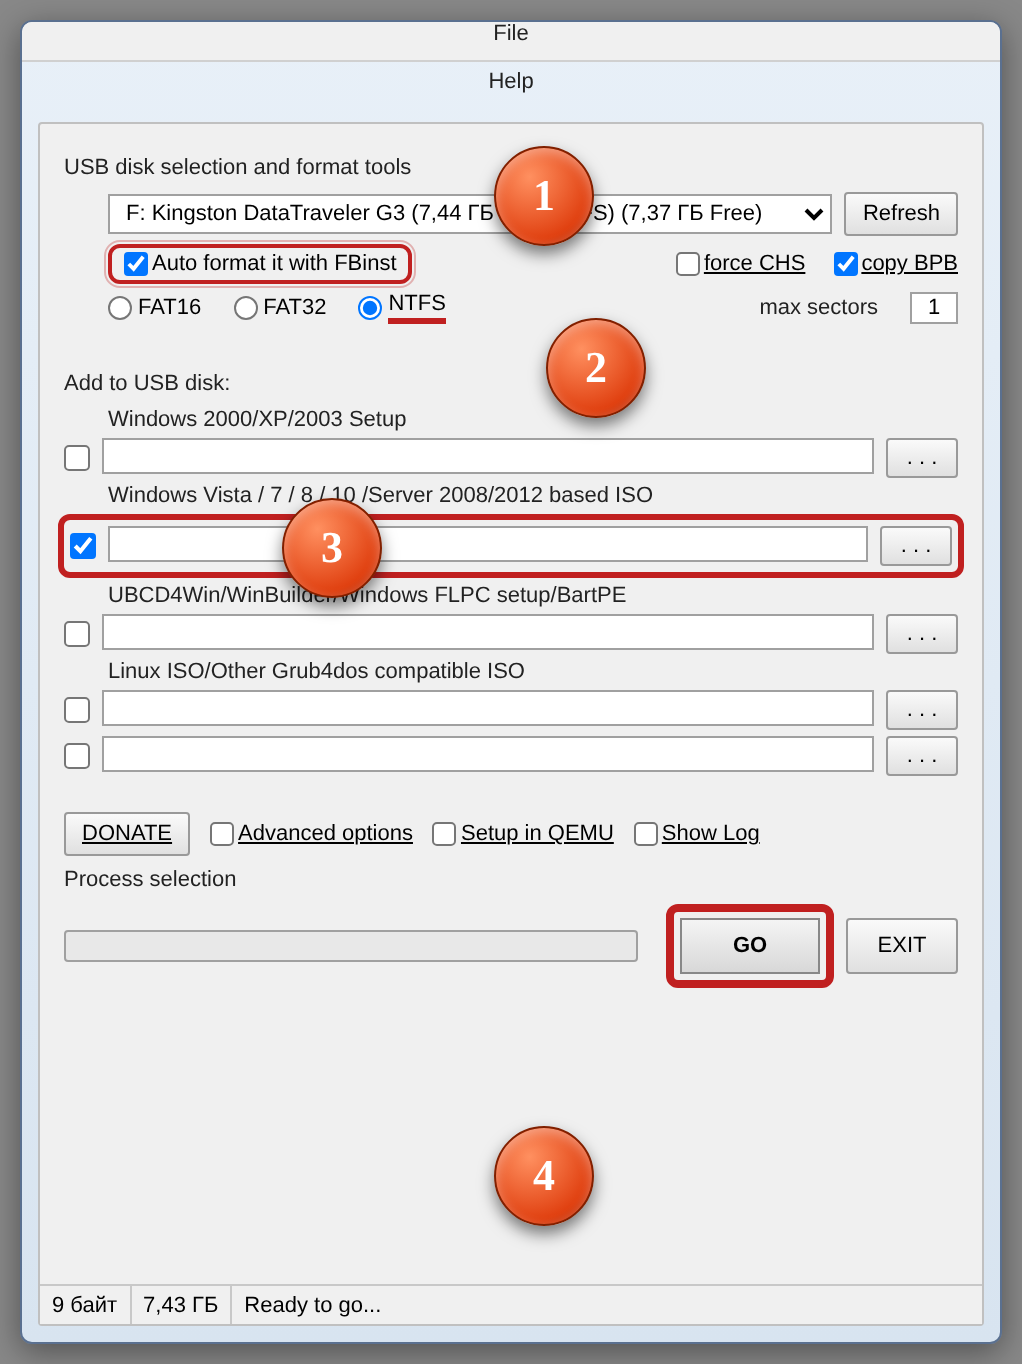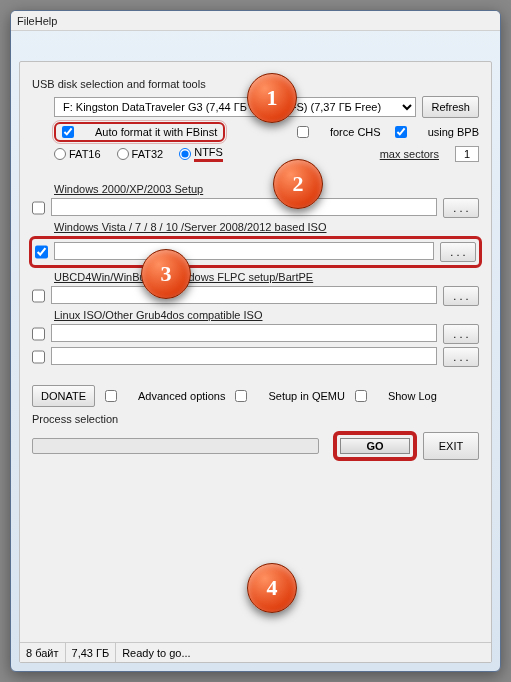--- a/index.html
+++ b/index.html
@@ -5,48 +5,48 @@
 * { box-sizing: border-box; margin: 0; padding: 0; font-family: "Segoe UI", Tahoma, sans-serif; font-size: 11px; }
 body { background: #888; display: flex; justify-content: center; padding: 10px; position: relative; }
 .window { width: 491px; height: 662px; background: linear-gradient(#e8f0f8, #d8e4f0); border: 1px solid #5a7090; border-radius: 6px; box-shadow: 0 4px 16px rgba(0,0,0,0.4); position: relative; overflow: hidden; }
 .titlebar { height: 28px; display: flex; align-items: center; padding: 0 6px; background: linear-gradient(#f0f4fa, #dce6f2); }
 .titlebar .icon { width: 16px; height: 16px; background: #666; border-radius: 50%; margin-right: 6px; position: relative; }
 .titlebar .icon::after { content:""; position:absolute; width:10px; height:2px; background:#333; top:2px; left:10px; transform:rotate(-30deg); }
 .titlebar-text { flex:1; color:#222; }
 .winbtns { display:flex; gap:2px; }
 .winbtn { width:26px; height:16px; border:1px solid #5a7090; background:linear-gradient(#f4f8fc,#d6e2ee); border-radius:2px; display:flex; align-items:center; justify-content:center; font-size:9px; line-height:1; }
 .winbtn.close { width:40px; background:linear-gradient(#f0c0c0,#e08080); color:#700; }
-.menubar { height:20px; background:#f0f0f0; border-bottom:1px solid #d0d0d0; display:flex; align-items:center; padding:0 6px; color:#222; }
+.menubar { height:20px; background:#f0f0f0; border-bottom:1px solid #d0d0d0; display:flex; align-items:center; padding:0 6px; gap:12px; color:#222;flex-direction:column; }
 .client { position:absolute; top:50px; left:8px; right:8px; bottom:8px; background:#f0f0f0; border:1px solid #c0c0c0; border-radius:2px; padding:10px 12px; }
 .section-label { margin:6px 0; color:#222; }
 .row { display:flex; align-items:center; gap:6px; margin:4px 0; }
 select.drop { flex:1; height:20px; border:1px solid #a0a0a0; background:#fff; padding:0 4px; }
 .btn { height:22px; padding:0 8px; border:1px solid #999; background:linear-gradient(#fafafa,#e0e0e0); border-radius:2px; cursor:pointer; }
 .fmt-box { border:2px solid #c02020; border-radius:6px; padding:2px 6px; display:inline-flex; align-items:center; gap:4px; position:relative; }
 .fmt-box::after { content:""; position:absolute; inset:-4px; border:1px solid rgba(192,32,32,0.3); border-radius:8px; pointer-events:none; }
-.cb { display:inline-flex; align-items:center; gap:21px; }
+.cb { display:inline-flex; align-items:center; gap:2px; }
 .cb input { width:12px; height:12px; }
 .radio { display:inline-flex; align-items:center; gap:3px; }
 .radio input { width:12px; height:12px; }
 .ntfs-mark { border-bottom:3px solid #c02020; padding-bottom:1px; }
 .small-input { width:24px; height:16px; border:1px solid #a0a0a0; background:#fff; text-align:center; }
 .add-row { display:flex; gap:6px; margin:3px 0; }
 .add-row input[type=text] { flex:1; height:18px; border:1px solid #a0a0a0; background:#fff; }
 .dots-btn { width:36px; height:20px; border:1px solid #999; background:linear-gradient(#fafafa,#e0e0e0); border-radius:2px; }
 .iso-highlight { border:3px solid #c02020; border-radius:6px; padding:3px; margin:2px -3px; }
-.bottom-row { display:flex; align-items:center; gap:10px; margin-top:18px; }
+.bottom-row { display:flex; align-items:center; gap:10px; margin-top:18px;text-decoration:underline; }
 .progress { height:16px; border:1px solid #a0a0a0; background:#e8e8e8; border-radius:2px; flex:1; margin:6px 8px 6px 0; }
-.go-btn { width:70px; height:16px; border:1px solid #888; background:linear-gradient(#f4f4f4,#d8d8d8); font-weight:bold; }
+.go-btn { width:70px; height:28px; border:1px solid #888; background:linear-gradient(#f4f4f4,#d8d8d8); font-weight:bold; }
 .go-wrap { border:4px solid #c02020; border-radius:6px; padding:3px; position:relative; }
 .go-wrap::after { content:""; position:absolute; inset:-4px; border:1px solid rgba(192,32,32,0.3); border-radius:8px; pointer-events:none; }
 .statusbar { position:absolute; left:0; right:0; bottom:0; height:20px; background:#f0f0f0; border-top:1px solid #c8c8c8; display:flex; align-items:center; }
 .statusbar span { padding:0 6px; border-right:1px solid #c8c8c8; height:100%; display:flex; align-items:center; }
 .callout { position:absolute; width:50px; height:50px; border-radius:50%; background:radial-gradient(circle at 35% 30%, #ff9060, #e04010 70%, #a02000); display:flex; align-items:center; justify-content:center; color:#fff; font-size:22px; font-weight:bold; font-family:Georgia,serif; box-shadow:0 4px 8px rgba(0,0,0,0.5), inset 0 2px 6px rgba(255,255,255,0.4); border:1px solid #802000; pointer-events:none; }
 .indent { margin-left:22px; }
-.label-txt { color:#222;text-decoration:underline; }
+.label-txt { color:#222; }
 </style>
 </head>
 <body>
 
 <div class="window">
 
 
   <div class="menubar">
     <span>File</span>
     <span>Help</span>
@@ -63,28 +63,28 @@
       <button class="btn">Refresh</button>
     </div>
 
     <div class="row indent" style="justify-content:space-between;">
       <span class="fmt-box">
         <label class="cb">
           <input type="checkbox" checked="" style="">
           <span>Auto format it with FBinst</span>
         </label>
       </span>
-      <span style="display:flex; gap:14px; align-items:flex-start;">
+      <span style="display:flex; gap:14px; align-items:flex-start;text-decoration:underline;">
         <label class="cb">
             <input type="checkbox" style="">
             <span>force CHS</span>
           </label>
         <label class="cb">
             <input type="checkbox" checked="" style="">
-            <span>using BPB</span>
+            <span>copy BPB</span>
           </label>
       </span>
     </div>
 
     <div class="row indent" style="gap:16px;">
       <label class="radio">
           <input type="radio" name="fs" style="">
           <span>FAT16</span>
         </label>
       <label class="radio">
@@ -94,20 +94,21 @@
       <label class="radio">
           <input type="radio" name="fs" checked="" style="">
           <span class="ntfs-mark">NTFS</span>
         </label>
       <span style="flex:1"></span>
       <span class="label-txt">max sectors</span>
       <input class="small-input" value="1" style="">
     </div>
 
     <div style="height:14px"></div>
+    <div class="section-label">Add to USB disk:</div>
 
     <div class="add-row indent">
         <span class="label-txt">Windows 2000/XP/2003 Setup</span>
       </div>
     <div class="add-row">
       <input type="checkbox" style="">
       <input type="text" style="">
       <button class="dots-btn">. . .</button>
     </div>
 
@@ -166,21 +167,21 @@
 
     <div class="row">
       <div class="progress"></div>
       <span class="go-wrap">
         <button class="go-btn">GO</button>
       </span>
       <button class="btn" style="width:56px; height:28px;">EXIT</button>
     </div>
 
     <div class="statusbar">
-      <span>8 байт</span>
+      <span>9 байт</span>
       <span>7,43 ГБ</span>
       <span style="flex:1; border-right:none;">Ready to go...</span>
     </div>
 
   </div>
 
   <div class="callout" style="top:62px; left:236px;">1</div>
   <div class="callout" style="top:148px; left:262px;">2</div>
   <div class="callout" style="top:238px; left:130px;">3</div>
   <div class="callout" style="top:552px; left:236px;">4</div>

